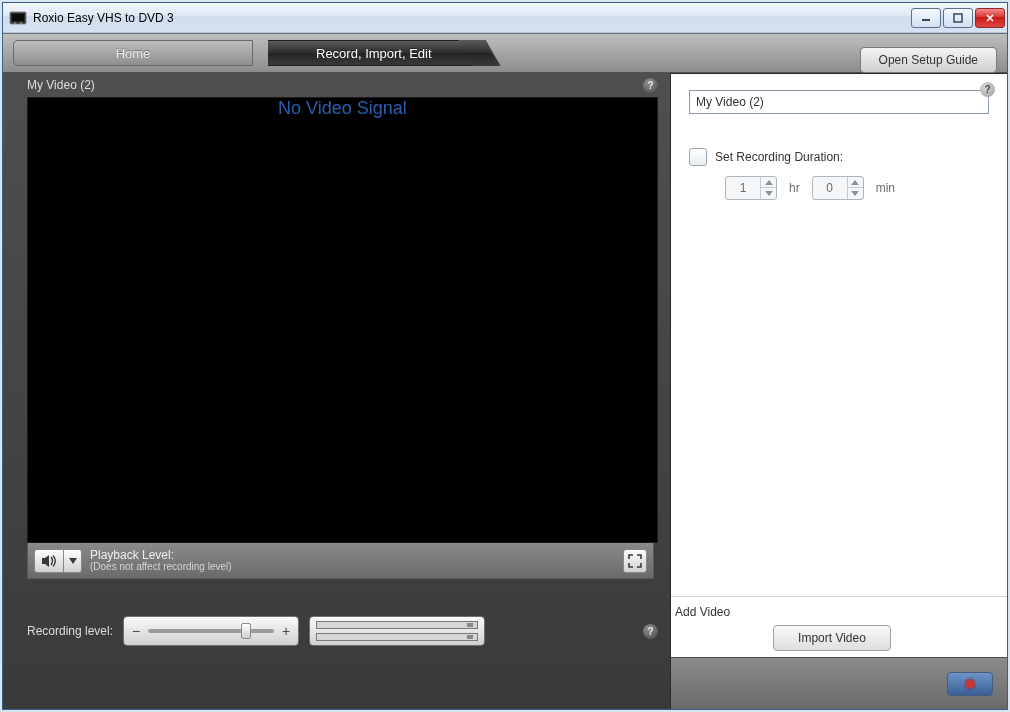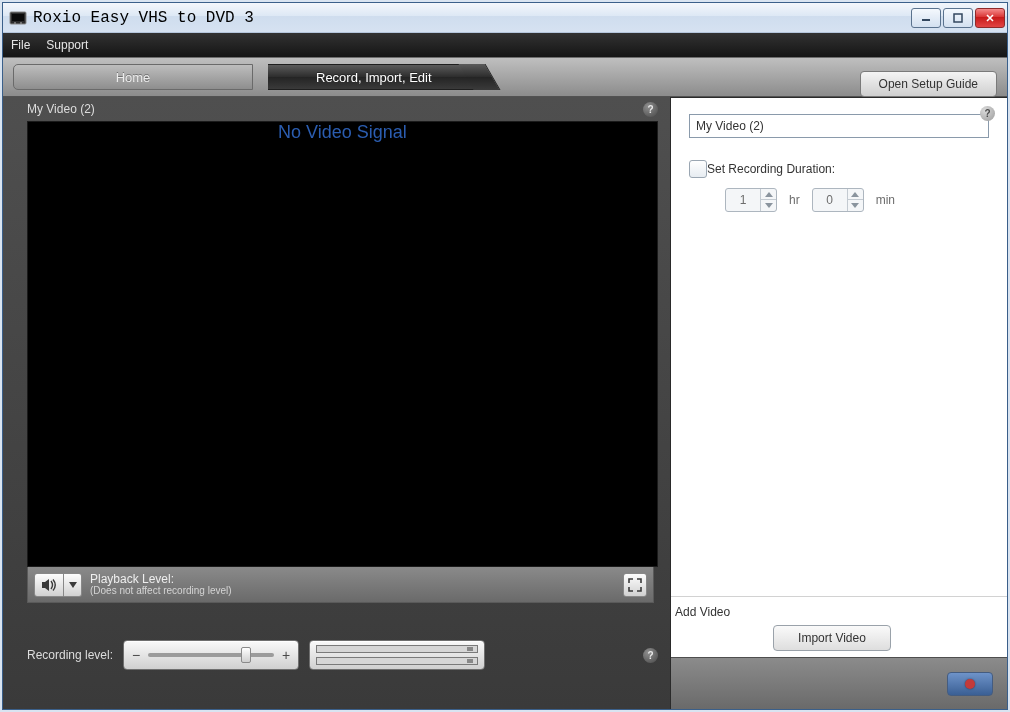--- a/index.html
+++ b/index.html
@@ -11,21 +11,21 @@
     background: #fff; display: flex; flex-direction: column;
     box-shadow: 0 0 0 1px #6e8fb3 inset;
   }
   .titlebar {
     height: 30px; display: flex; align-items: center;
     background: linear-gradient(#f3f6fb, #dde8f5 45%, #cfddee 46%, #d6e2f1);
     border-bottom: 1px solid #b5c6dc;
     padding: 0 2px 0 6px;
   }
   .titlebar .app-icon { width: 18px; height: 18px; margin-right: 6px; }
-  .titlebar .title { font-size: 16px; color: #000; flex: 1; font-family: Liberation Mono, monospace; }
+  .titlebar .title { font-size: 12px; color: #000; flex: 1; }
   .win-btns { display: flex; gap: 2px; }
   .win-btn {
     width: 30px; height: 20px; border: 1px solid #5a728e; border-radius: 3px;
     background: linear-gradient(#f4f8fd, #d3e0f0);
     display: flex; align-items: center; justify-content: center;
   }
   .win-btn.close { background: linear-gradient(#f48b8b, #d93434 45%, #c71a1a 46%, #e24444); border-color: #8e2a2a; }
   .win-btn svg { display: block; }
 
   
@@ -164,21 +164,21 @@
     border-top: 1px solid #2a2a2a;
   }
   .rp-body { flex: 1; padding: 16px 18px 6px 18px; position: relative; }
   .rp-body .help-icon { position: absolute; top: 8px; right: 12px;
     background: radial-gradient(circle at 35% 30%, #dadada, #9b9b9b); color: #4a4a4a; }
   .field-label { font-size: 12px; color: #333; margin-bottom: 6px; }
   .text-input {
     width: 100%; height: 24px; border: 1px solid #8a9aab; padding: 2px 6px;
     font-size: 12px; color: #333; background: #fff;
   }
-  .checkbox-row { display: flex; align-items: center; margin-top: 22px; }
+  .checkbox-row { display: flex; align-items: center; gap: 8px; margin-top: 34px; }
   .chk {
     width: 18px; height: 18px; border: 1px solid #9aa6b2; border-radius: 3px;
     background: linear-gradient(#fff, #e7ecf1);
   }
   .duration-row { display: flex; align-items: center; gap: 12px; margin: 10px 0 0 36px; }
   .spin {
     display: flex; align-items: center; border: 1px solid #adb6bf; border-radius: 3px;
     height: 24px; background: #f4f6f8; overflow: hidden;
   }
   .spin input {
@@ -239,24 +239,20 @@
           </svg>
       </div>
       <div class="win-btn close">
         <svg width="10" height="10">
             <path d="M2 2 L8 8 M8 2 L2 8" stroke="#fff" stroke-width="1.6"></path>
           </svg>
       </div>
     </div>
   </div>
 
-  <div class="menubar">
-    <span class="menu-item">File</span>
-    <span class="menu-item">Support</span>
-  </div>
 
   <div class="tabstrip">
     <div class="tab home">
       <span>Home</span>
     </div>
     <div class="tab active">
       <span>Record, Import, Edit</span>
     </div>
     <div class="tab-spacer"></div>
     <button class="setup-btn">

